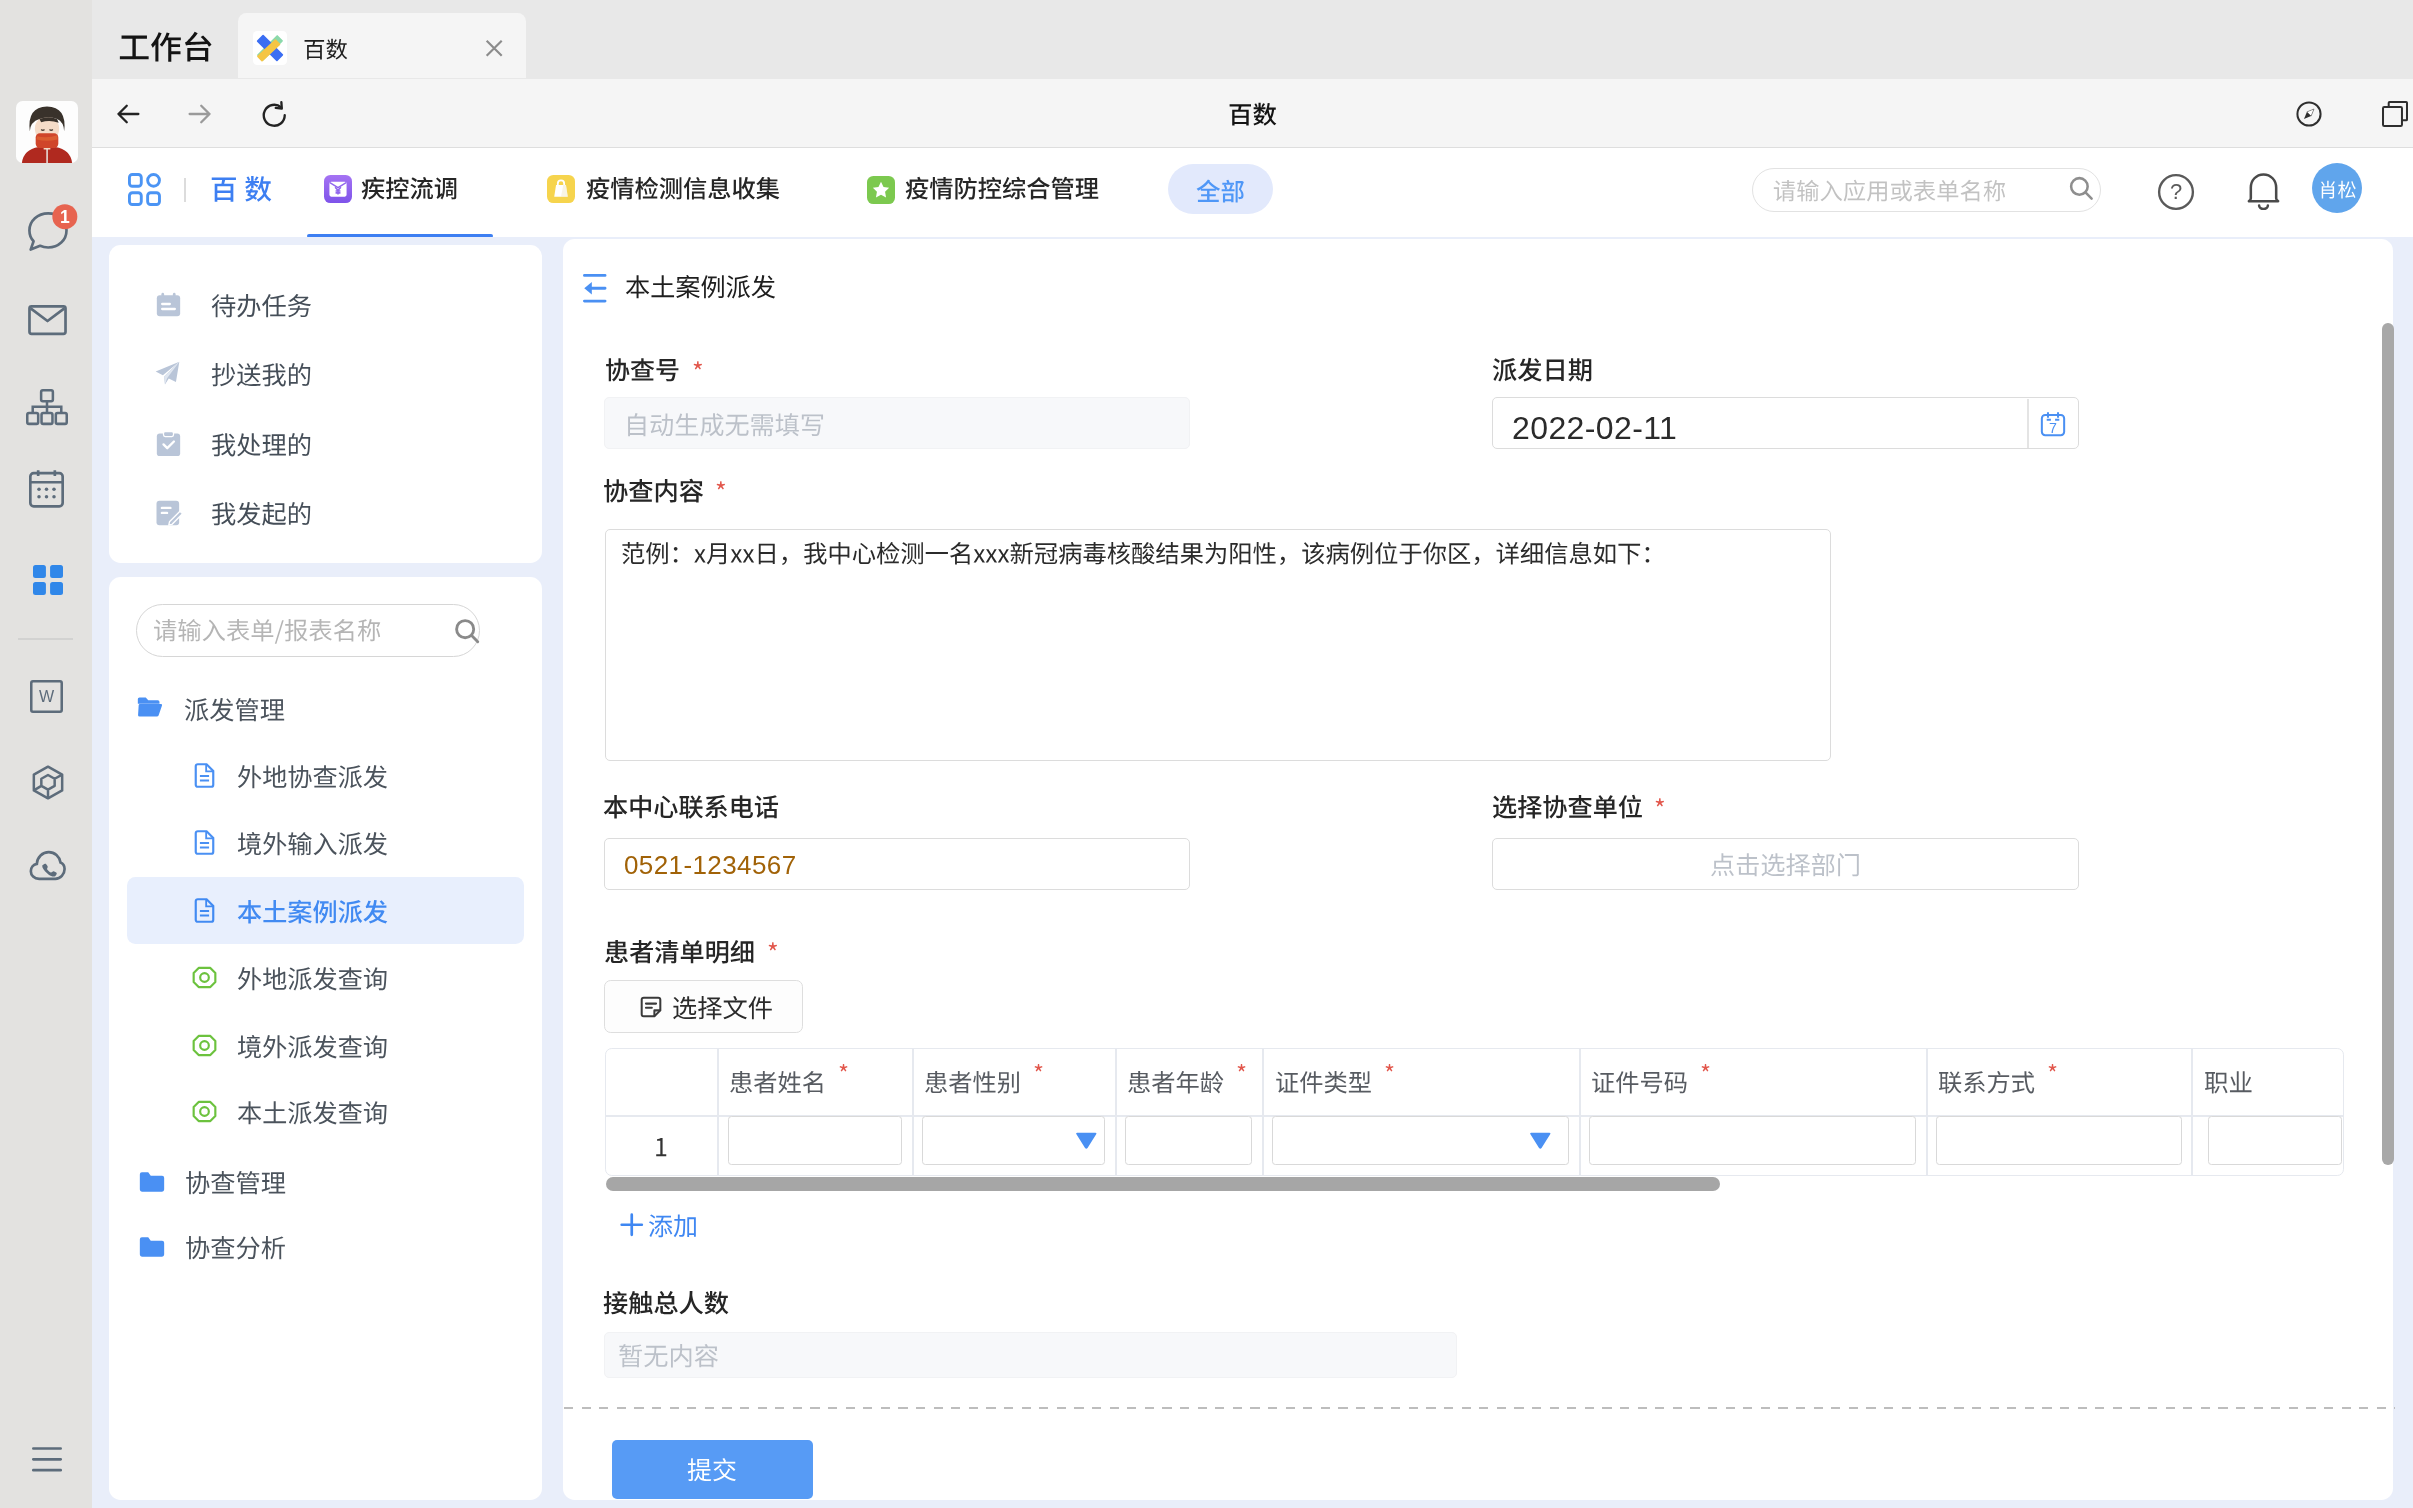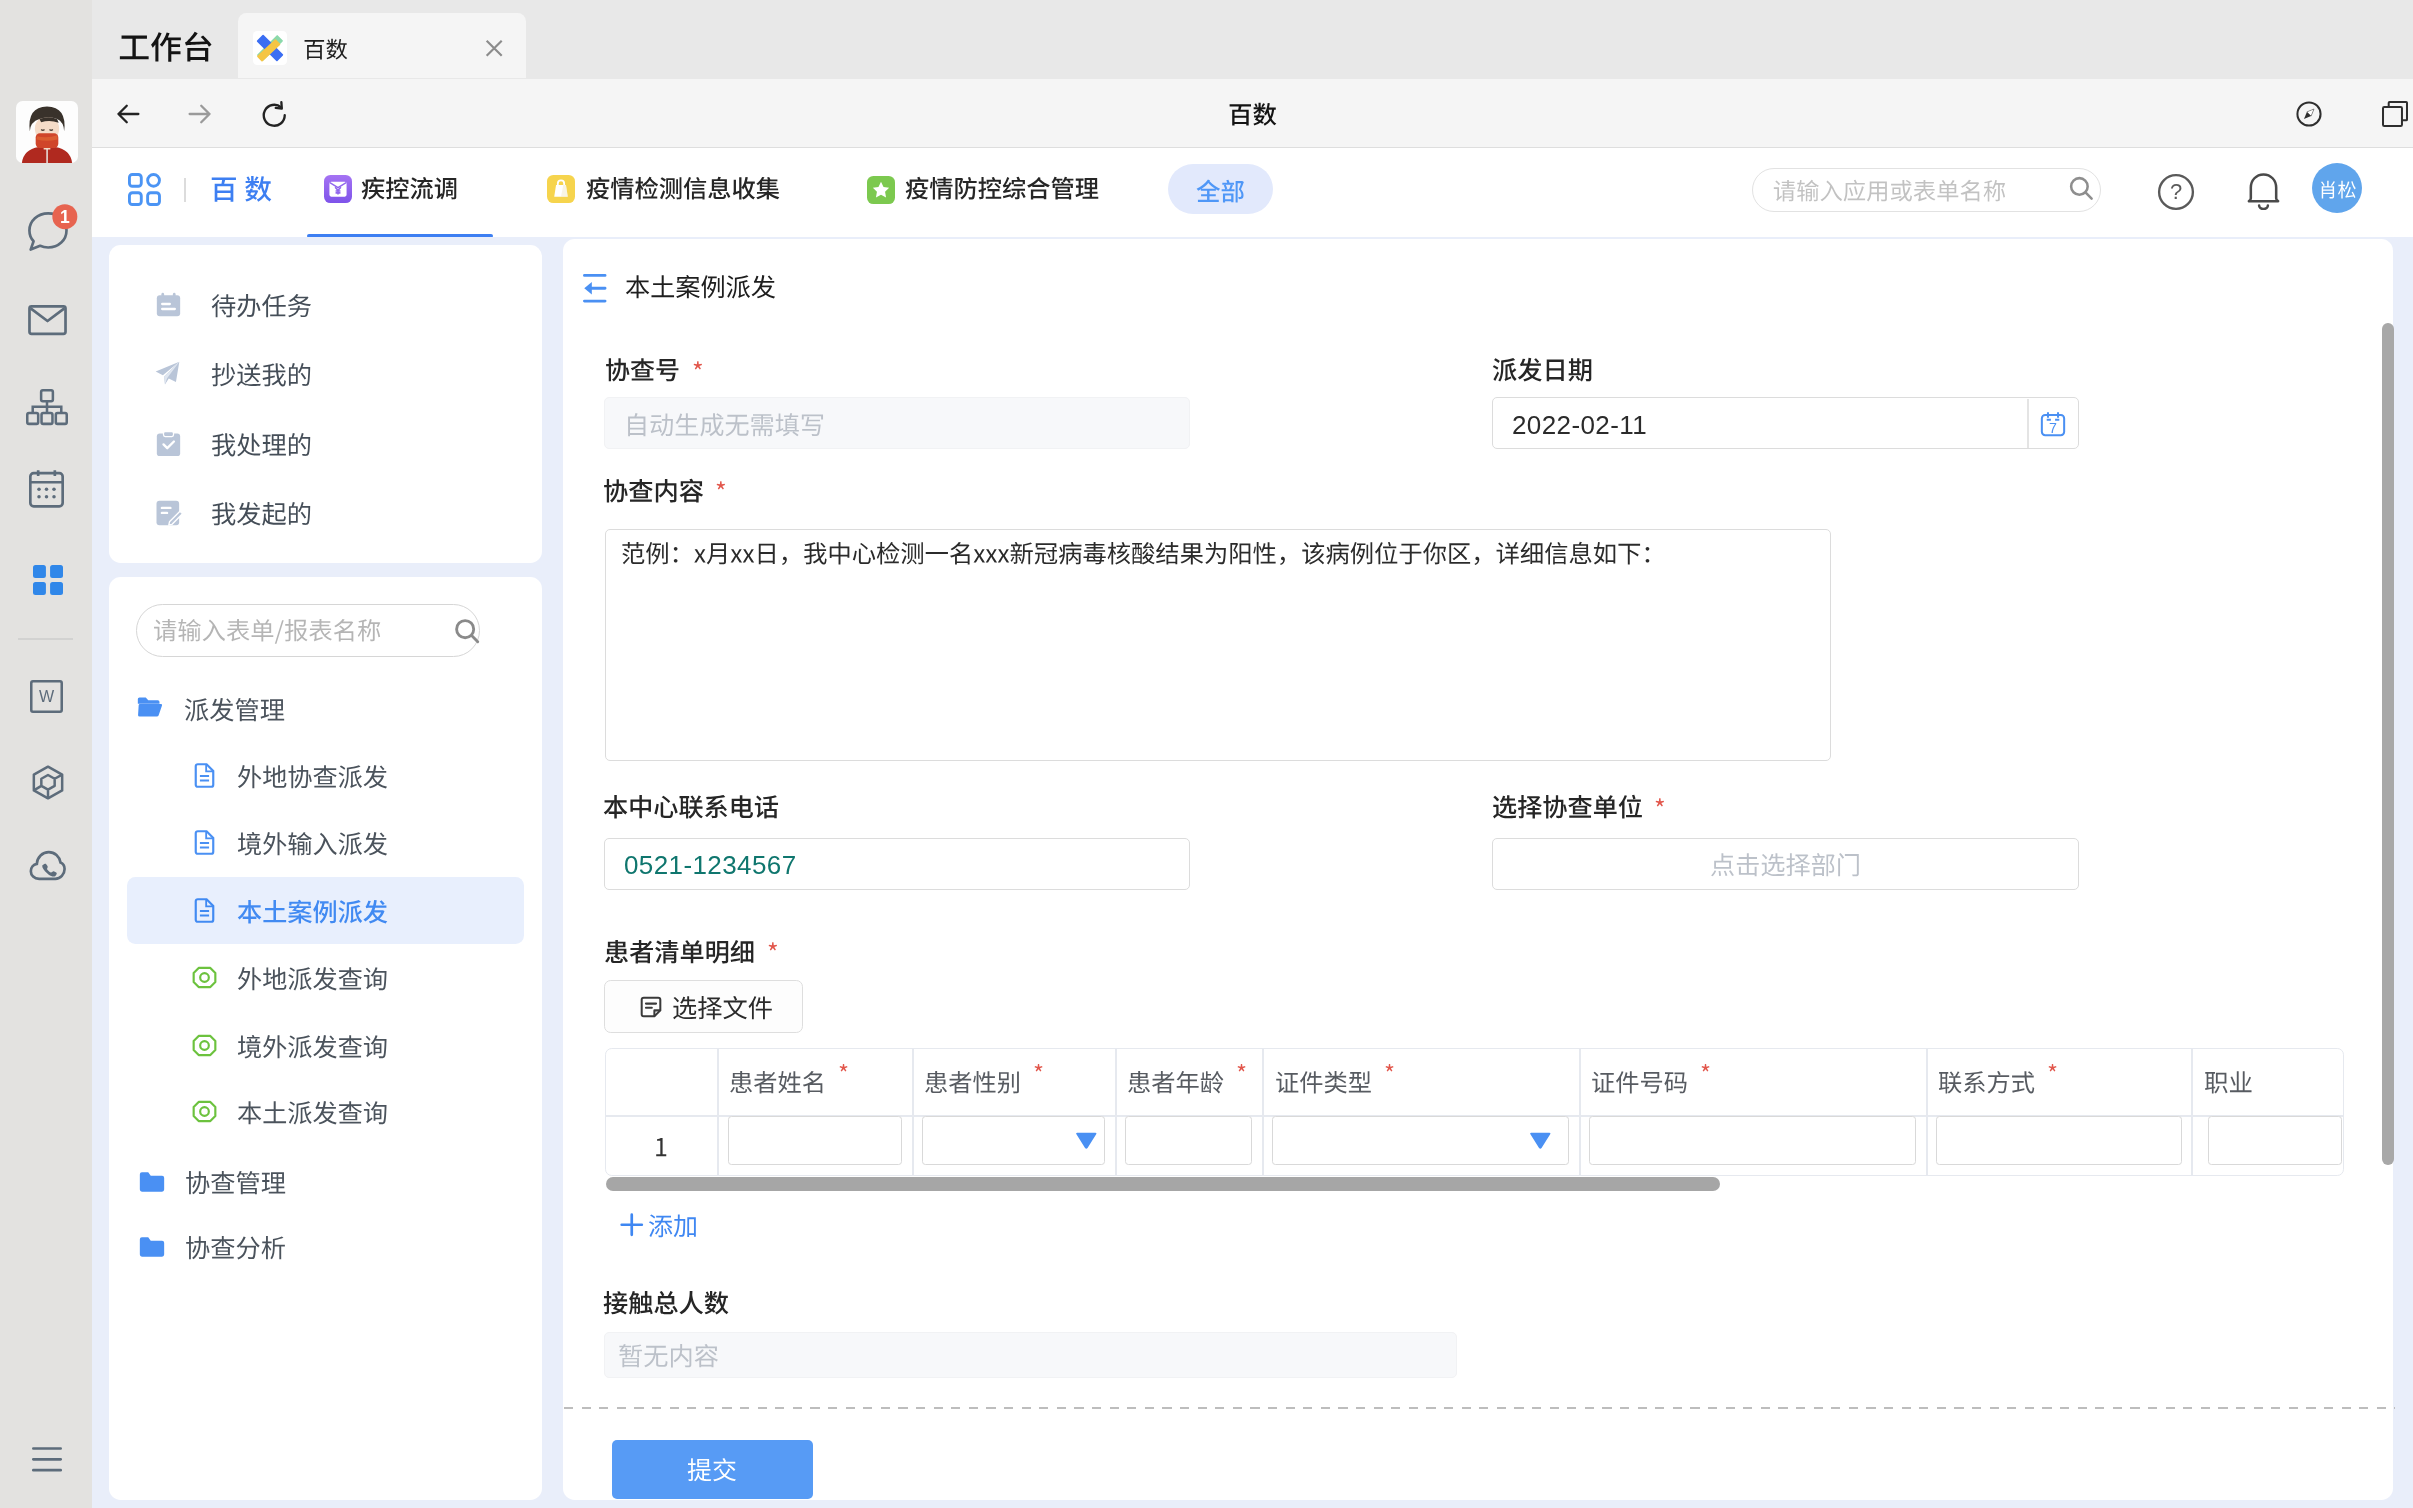--- a/index.html
+++ b/index.html
@@ -675,21 +675,21 @@
     <svg style="position:absolute;left:1492px;top:357px;overflow:visible" width="101" height="33" viewBox="0 0 120 39">
       <g transform="translate(0 26.40) scale(0.03000 -0.03000)" fill="#262626">
         <use href="#gm6d3e" x="0"></use>
         <use href="#gm53d1" x="1000"></use>
         <use href="#gm65e5" x="2000"></use>
         <use href="#gm671f" x="3000"></use>
       </g>
     </svg>
     <div class="abs" style="left:1492px;top:397px;width:587px;height:52px;background:#fff;border:1.7px solid #dcdcdc;border-radius:5px"></div>
     <div class="abs" style="left:2027px;top:399px;width:1.7px;height:49px;background:#e4e4e4"></div>
-    <div class="abs" style="left:1512px;top:410px;font-size:26px;color:#2b2b2b;letter-spacing:0.4px">2022-02-11</div>
+    <div class="abs" style="left:1512px;top:410px;font-size:32px;color:#2b2b2b;letter-spacing:0.4px">2022-02-11</div>
     <svg class="abs" style="left:2040px;top:411px" width="26" height="26" viewBox="0 0 31 31">
 <g fill="none" stroke="#4a90f3" stroke-width="2.4">
 <rect x="2.2" y="4.8" width="26.6" height="24" rx="4"></rect>
 <path d="M9.5 1.5 V8 M21.5 1.5 V8 M8 10.5 H13 M18 10.5 H23"></path>
 </g>
 <text x="15.5" y="26" font-size="17" fill="#4a90f3" text-anchor="middle" font-family="Liberation Sans">7</text>
 </svg>
     <svg style="position:absolute;left:603px;top:478px;overflow:visible" width="101" height="33" viewBox="0 0 120 39">
       <g transform="translate(0 26.40) scale(0.03000 -0.03000)" fill="#262626">
         <use href="#gm534f" x="0"></use>
@@ -759,21 +759,21 @@
         <use href="#gm672c" x="0"></use>
         <use href="#gm4e2d" x="1000"></use>
         <use href="#gm5fc3" x="2000"></use>
         <use href="#gm8054" x="3000"></use>
         <use href="#gm7cfb" x="4000"></use>
         <use href="#gm7535" x="5000"></use>
         <use href="#gm8bdd" x="6000"></use>
       </g>
     </svg>
     <div class="abs" style="left:604px;top:838px;width:586px;height:52px;background:#fff;border:1.7px solid #dcdcdc;border-radius:5px"></div>
-    <div class="abs" style="left:624px;top:850px;font-size:26px;color:#0f766e;letter-spacing:0.4px">0521-1234567</div>
+    <div class="abs" style="left:624px;top:850px;font-size:26px;color:#a16207;letter-spacing:0.4px">0521-1234567</div>
     <svg style="position:absolute;left:1492px;top:794px;overflow:visible" width="151" height="33" viewBox="0 0 180 39">
       <g transform="translate(0 26.40) scale(0.03000 -0.03000)" fill="#262626">
         <use href="#gm9009" x="0"></use>
         <use href="#gm62e9" x="1000"></use>
         <use href="#gm534f" x="2000"></use>
         <use href="#gm67e5" x="3000"></use>
         <use href="#gm5355" x="4000"></use>
         <use href="#gm4f4d" x="5000"></use>
       </g>
     </svg>

